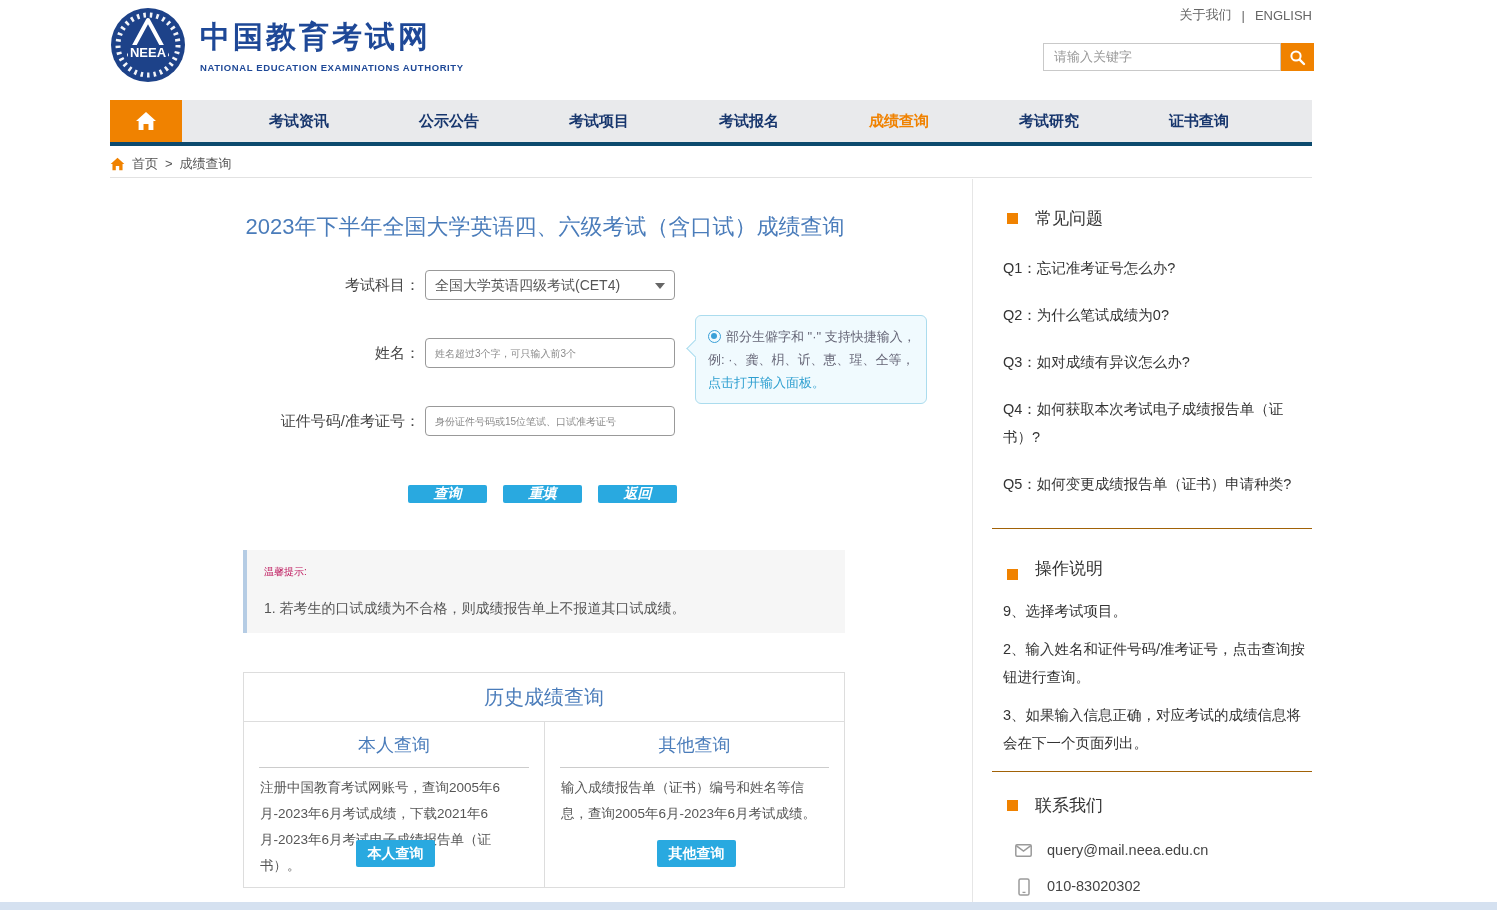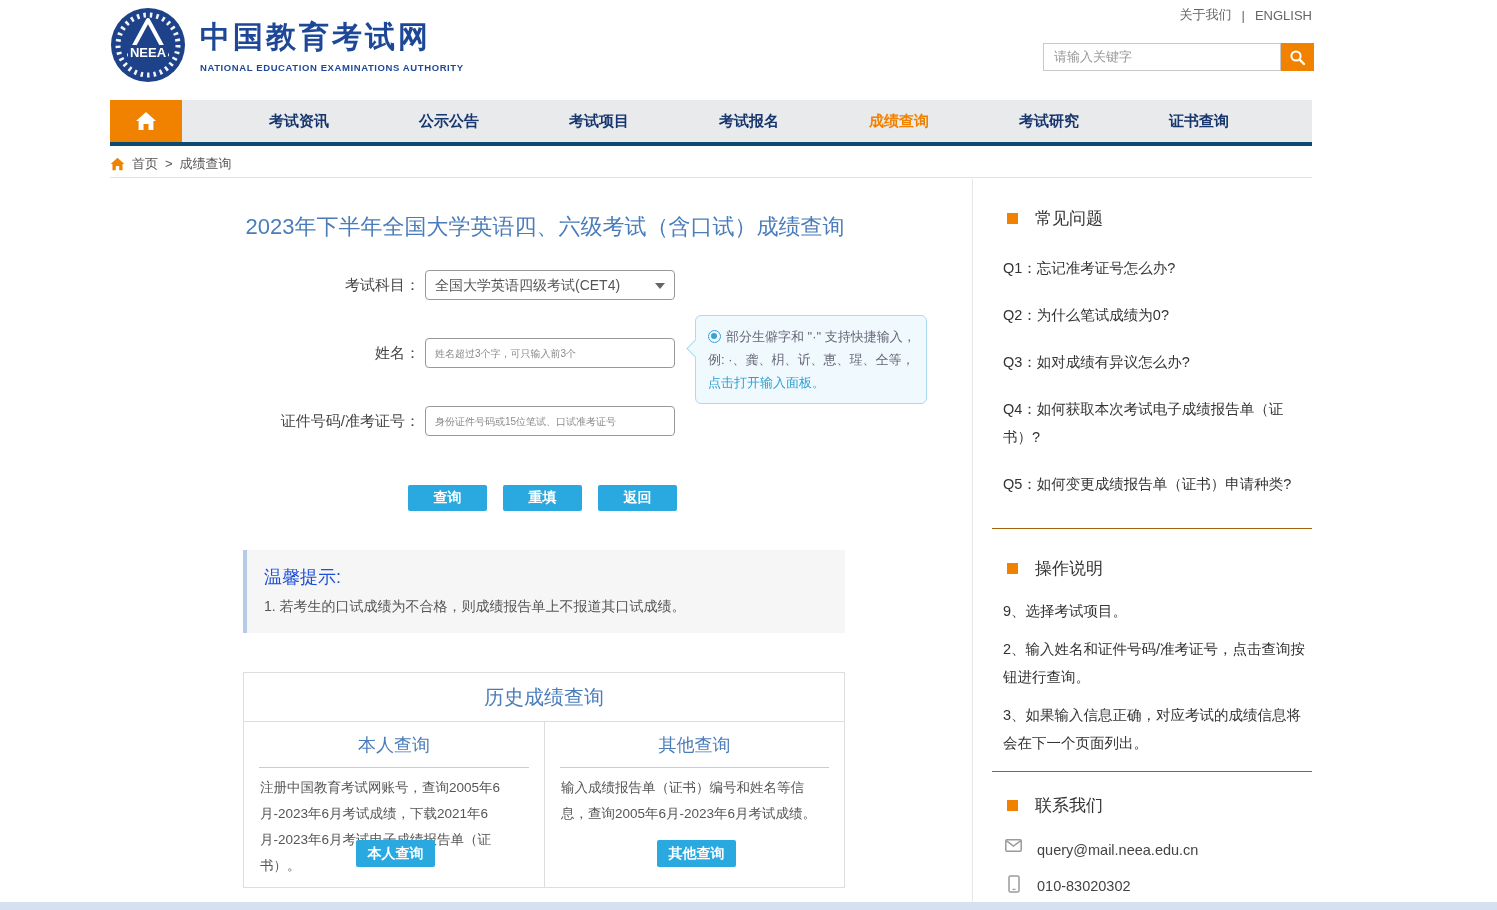--- a/index.html
+++ b/index.html
@@ -47,24 +47,24 @@
   .text-input { width:250px; height:30px; border:1px solid #999; border-radius:4px; font-size:10px; color:#333; padding:0 9px; outline:none; }
   .text-input::placeholder { color:#8a8a8a; }
 
   .tooltip { position:absolute; left:585px; top:136px; width:232px; background:#f0fafe; border:1px solid #abdcee; border-radius:6px; padding:9px 10px 9px 12px; font-size:13px; color:#667; line-height:23px; }
   .tooltip:before { content:""; position:absolute; left:-7px; top:26px; width:12px; height:12px; background:#f0fafe; border-left:1px solid #abdcee; border-bottom:1px solid #abdcee; transform:rotate(45deg); }
   .radio-ico { display:inline-block; vertical-align:-2px; width:13px; height:13px; border:1.5px solid #3aa0d8; border-radius:50%; position:relative; margin-right:5px; }
   .radio-ico:after { content:""; position:absolute; left:2.3px; top:2.3px; width:6px; height:6px; background:#3aa0d8; border-radius:50%; }
   .tooltip a { color:#2e9fd0; text-decoration:none; cursor:pointer; }
 
   .btn-row { position:absolute; left:298px; top:306px; display:flex; gap:16px; }
-  .btn { width:79px; height:26px; background:#29a9e0; border:none; color:#fff; font-size:14px; font-weight:bold; cursor:pointer; border-radius:2px; font-family:inherit; }
+  .btn { width:79px; height:18px; background:#29a9e0; border:none; color:#fff; font-size:14px; font-weight:bold; cursor:pointer; border-radius:2px; font-family:inherit;font-style:italic; }
 
   .tip-box { position:absolute; left:133px; top:371px; width:602px; height:83px; background:#f6f6f6; border-left:4px solid #b5cce4; padding:15px 0 0 17px; }
-  .tip-title { font-size:18px; color:#1d4ed8; margin-bottom:9px; }
+  .tip-title { font-size:10px; color:#be185d; margin-bottom:21px; }
   .tip-line { font-size:14px; color:#555; }
 
   .history { position:absolute; left:133px; top:493px; width:602px; height:216px; border:1px solid #ddd; }
   .history-head { height:49px; line-height:49px; text-align:center; font-size:20px; color:#4a7cba; border-bottom:1px solid #ddd; }
   .history-cols { display:flex; height:166px; }
   .history-col { width:300px; position:relative; padding-top:11px; }
   .history-col + .history-col { border-left:1px solid #ddd; }
   .col-title { text-align:center; font-size:18px; color:#4a7cba; }
   .col-rule { border:none; border-top:1px solid #ccc; margin:10px 15px 7px 15px; }
   .col-desc { padding:0 16px; font-size:13.5px; color:#555; line-height:26px; }
@@ -73,26 +73,26 @@
   
   .sidebar { position:absolute; left:882px; top:0; width:320px; }
   .side-section { border-bottom:1px solid #a16207; }
   .side-section.last { border-bottom:none; }
   .side-head { display:flex; align-items:center; padding-left:15px; }
   .bullet { width:11px; height:11px; background:#f08200; margin-right:17px; }
   .side-head-txt { font-size:17px; color:#333; }
   .faq-head { margin-top:28px; }
   .faq-list { padding:24px 0 11px 11px; }
   .faq-item { font-size:14.5px; color:#333; line-height:28px; margin-bottom:19px; cursor:pointer; width:300px; }
-  .ops-head { margin-top:28px; }
+  .ops-head { margin-top:28px;align-items:flex-end; }
   .ops-list { padding:17px 0 4px 11px; }
   .ops-item { font-size:14.5px; color:#333; line-height:28px; margin-bottom:10px; width:312px; }
   .contact-head { margin-top:22px; }
   .contact-list { padding:22px 0 0 13px; }
-  .contact-row { display:flex; align-items:flex-start; gap:15px; margin-bottom:13px; font-size:14.5px; color:#444; line-height:23px; }
+  .contact-row { display:flex; align-items:center; gap:15px; margin-bottom:13px; font-size:14.5px; color:#444; line-height:23px;margin-left:10px; }
   .c-ico { width:17px; display:flex; justify-content:center; }
 
   .footer-strip { position:absolute; left:0; bottom:0; width:100%; height:8px; background:#d5e1f0; }
 </style>
 </head>
 <body>
 
 <div class="header">
   <div class="logo">
     <svg class="emblem" viewBox="0 0 76 76">

